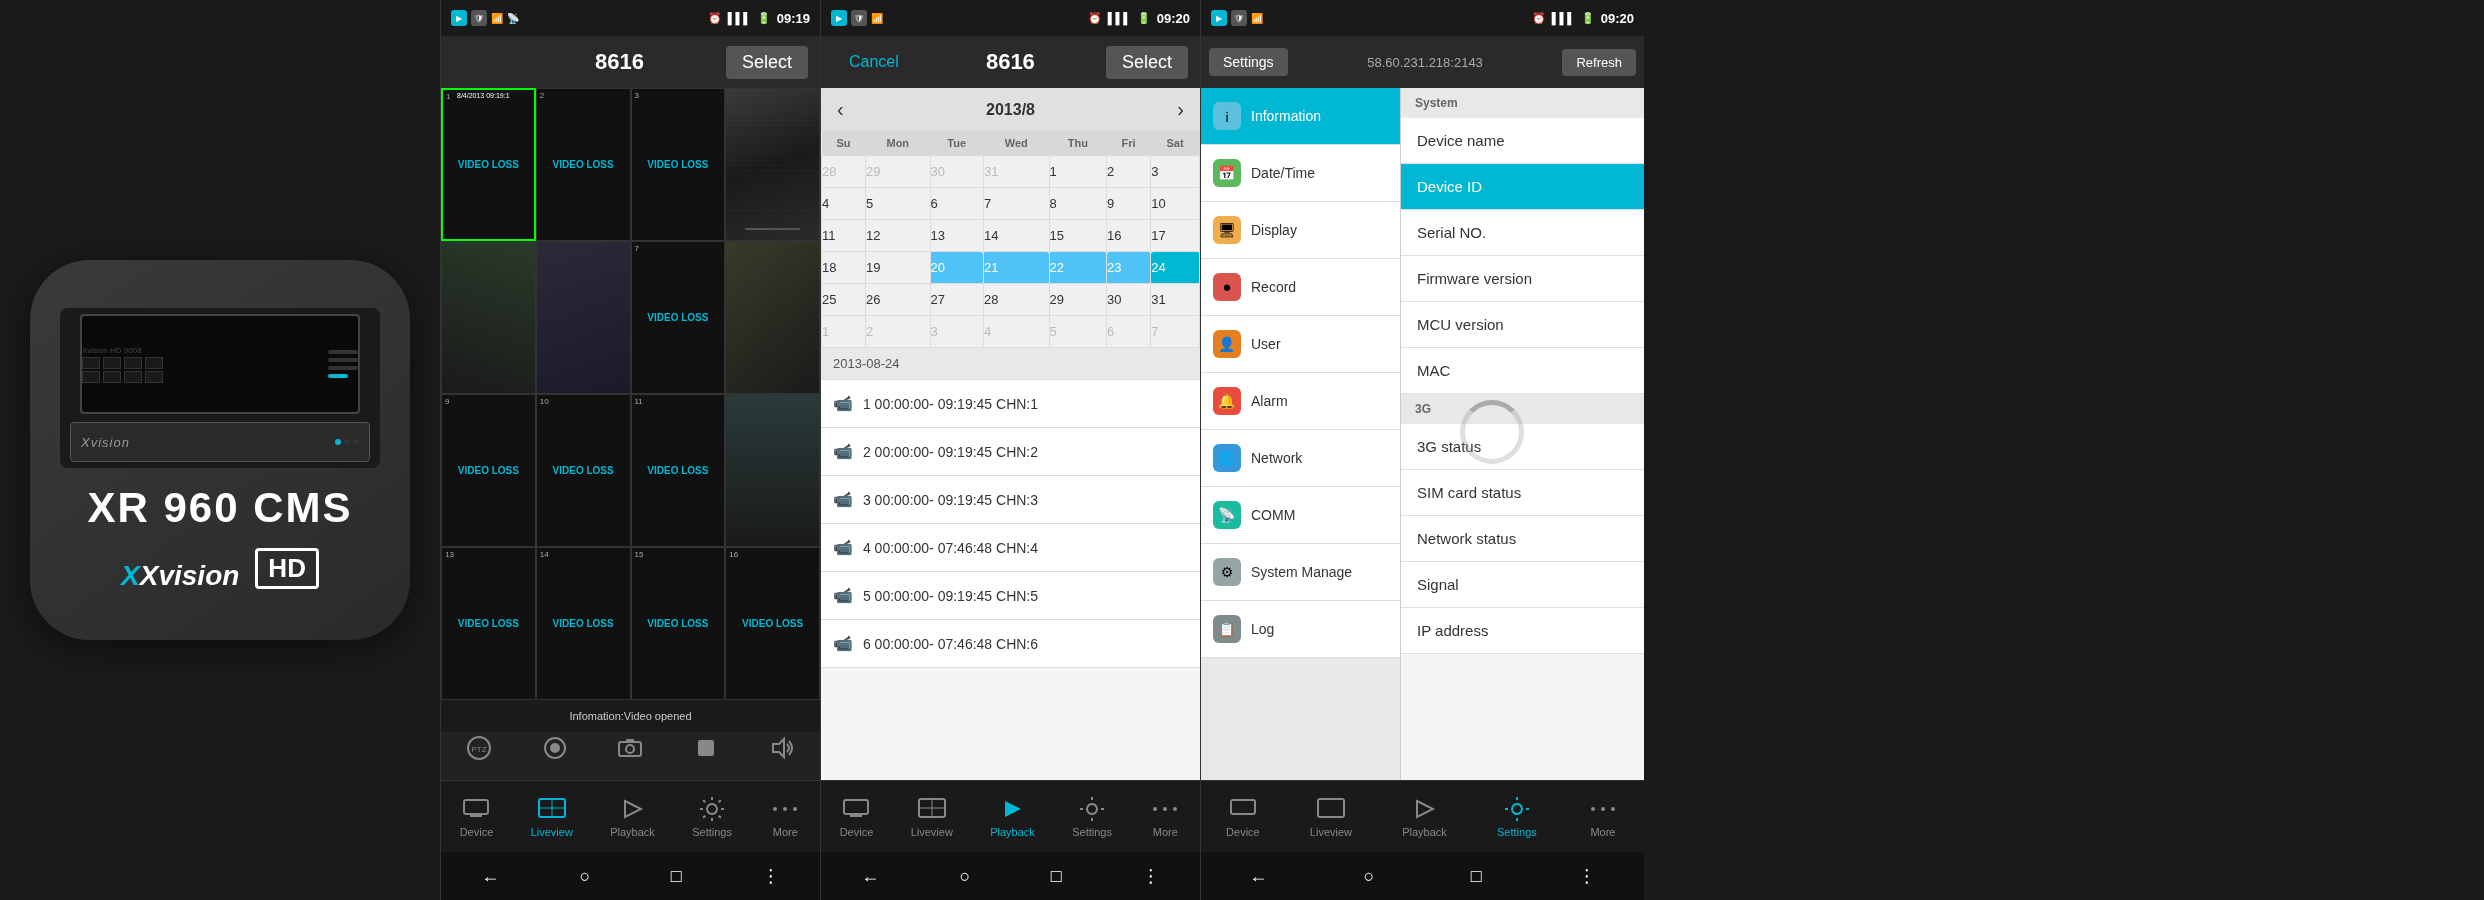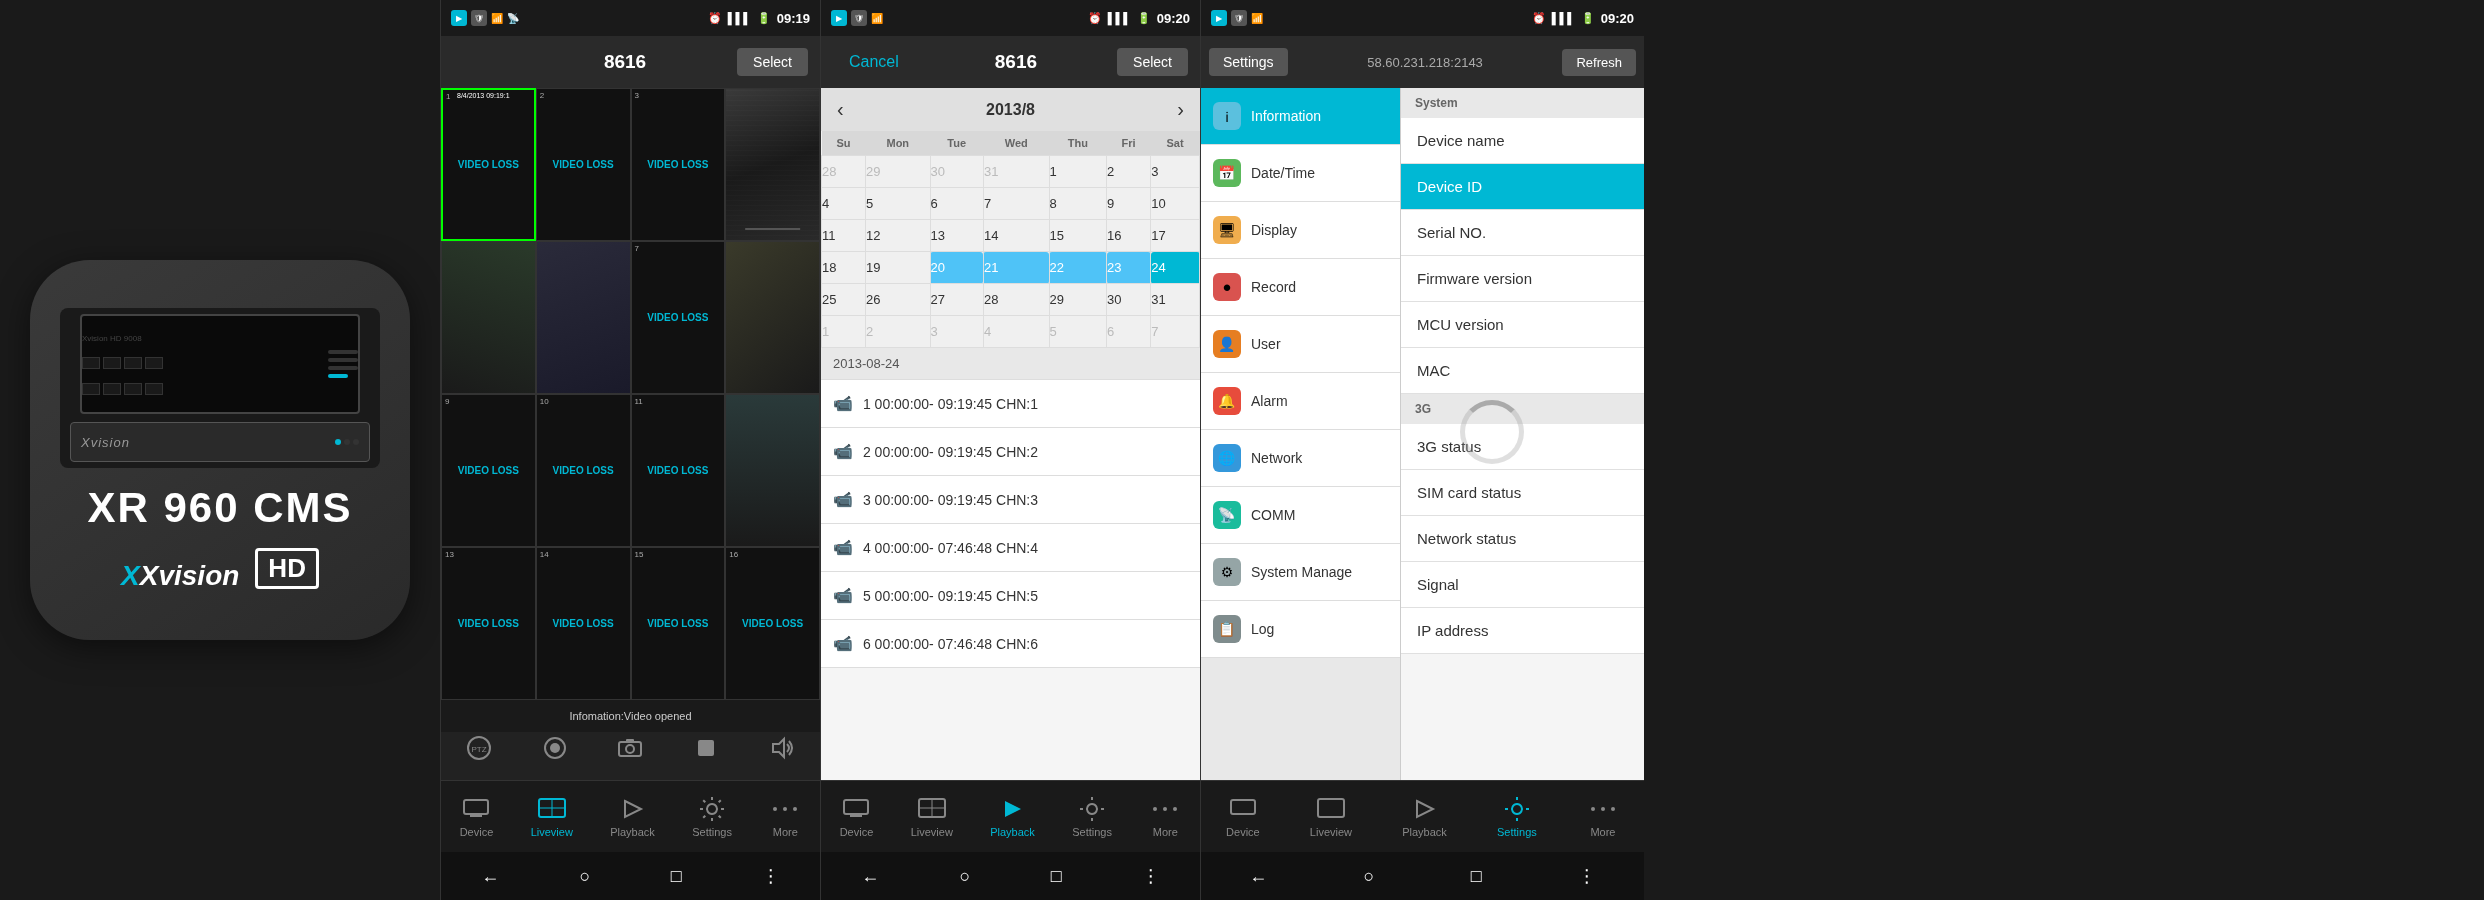--- a/index.html
+++ b/index.html
@@ -141,31 +141,31 @@
     .top-bar {
       height: 52px;
       background: #2a2a2a;
       display: flex;
       align-items: center;
       justify-content: space-between;
       padding: 0 12px;
       flex-shrink: 0;
     }
     .top-bar-title {
-      font-size: 19px;
+      font-size: 22px;
       color: #fff;
       font-weight: bold;
     }
     .top-bar-btn {
       background: #555;
       color: #fff;
       border: none;
       padding: 6px 16px;
       border-radius: 4px;
-      font-size: 14px;
+      font-size: 18px;
       cursor: pointer;
     }
     .top-bar-btn.cancel {
       background: transparent;
       color: #00b8d4;
       font-size: 16px;
     }
 
     
     .video-grid {
@@ -470,21 +470,21 @@
       background: linear-gradient(135deg, #3a3a3a 25%, #1e1e1e 50%, #3a3a3a 75%);
     }
   </style>
 </head>
 <body>
 
 <div class="panel-logo">
   <div class="logo-box">
     <div class="logo-device-img">
       <div class="logo-device-screen">
-        <div style="display:flex;flex-direction:column;gap:14px;align-items:flex-start;width:90%;">
+        <div style="display:flex;flex-direction:column;gap:2px;align-items:flex-start;width:90%;">
           <div style="font-size:8px;color:#444;">Xvision HD 9008</div>
           <div style="display:flex;gap:3px;">
             <div style="width:18px;height:12px;background:#1a1a1a;border:1px solid #333;"></div>
             <div style="width:18px;height:12px;background:#1a1a1a;border:1px solid #333;"></div>
             <div style="width:18px;height:12px;background:#1a1a1a;border:1px solid #333;"></div>
             <div style="width:18px;height:12px;background:#1a1a1a;border:1px solid #333;"></div>
           </div>
           <div style="display:flex;gap:3px;">
             <div style="width:18px;height:12px;background:#1a1a1a;border:1px solid #333;"></div>
             <div style="width:18px;height:12px;background:#1a1a1a;border:1px solid #333;"></div>

